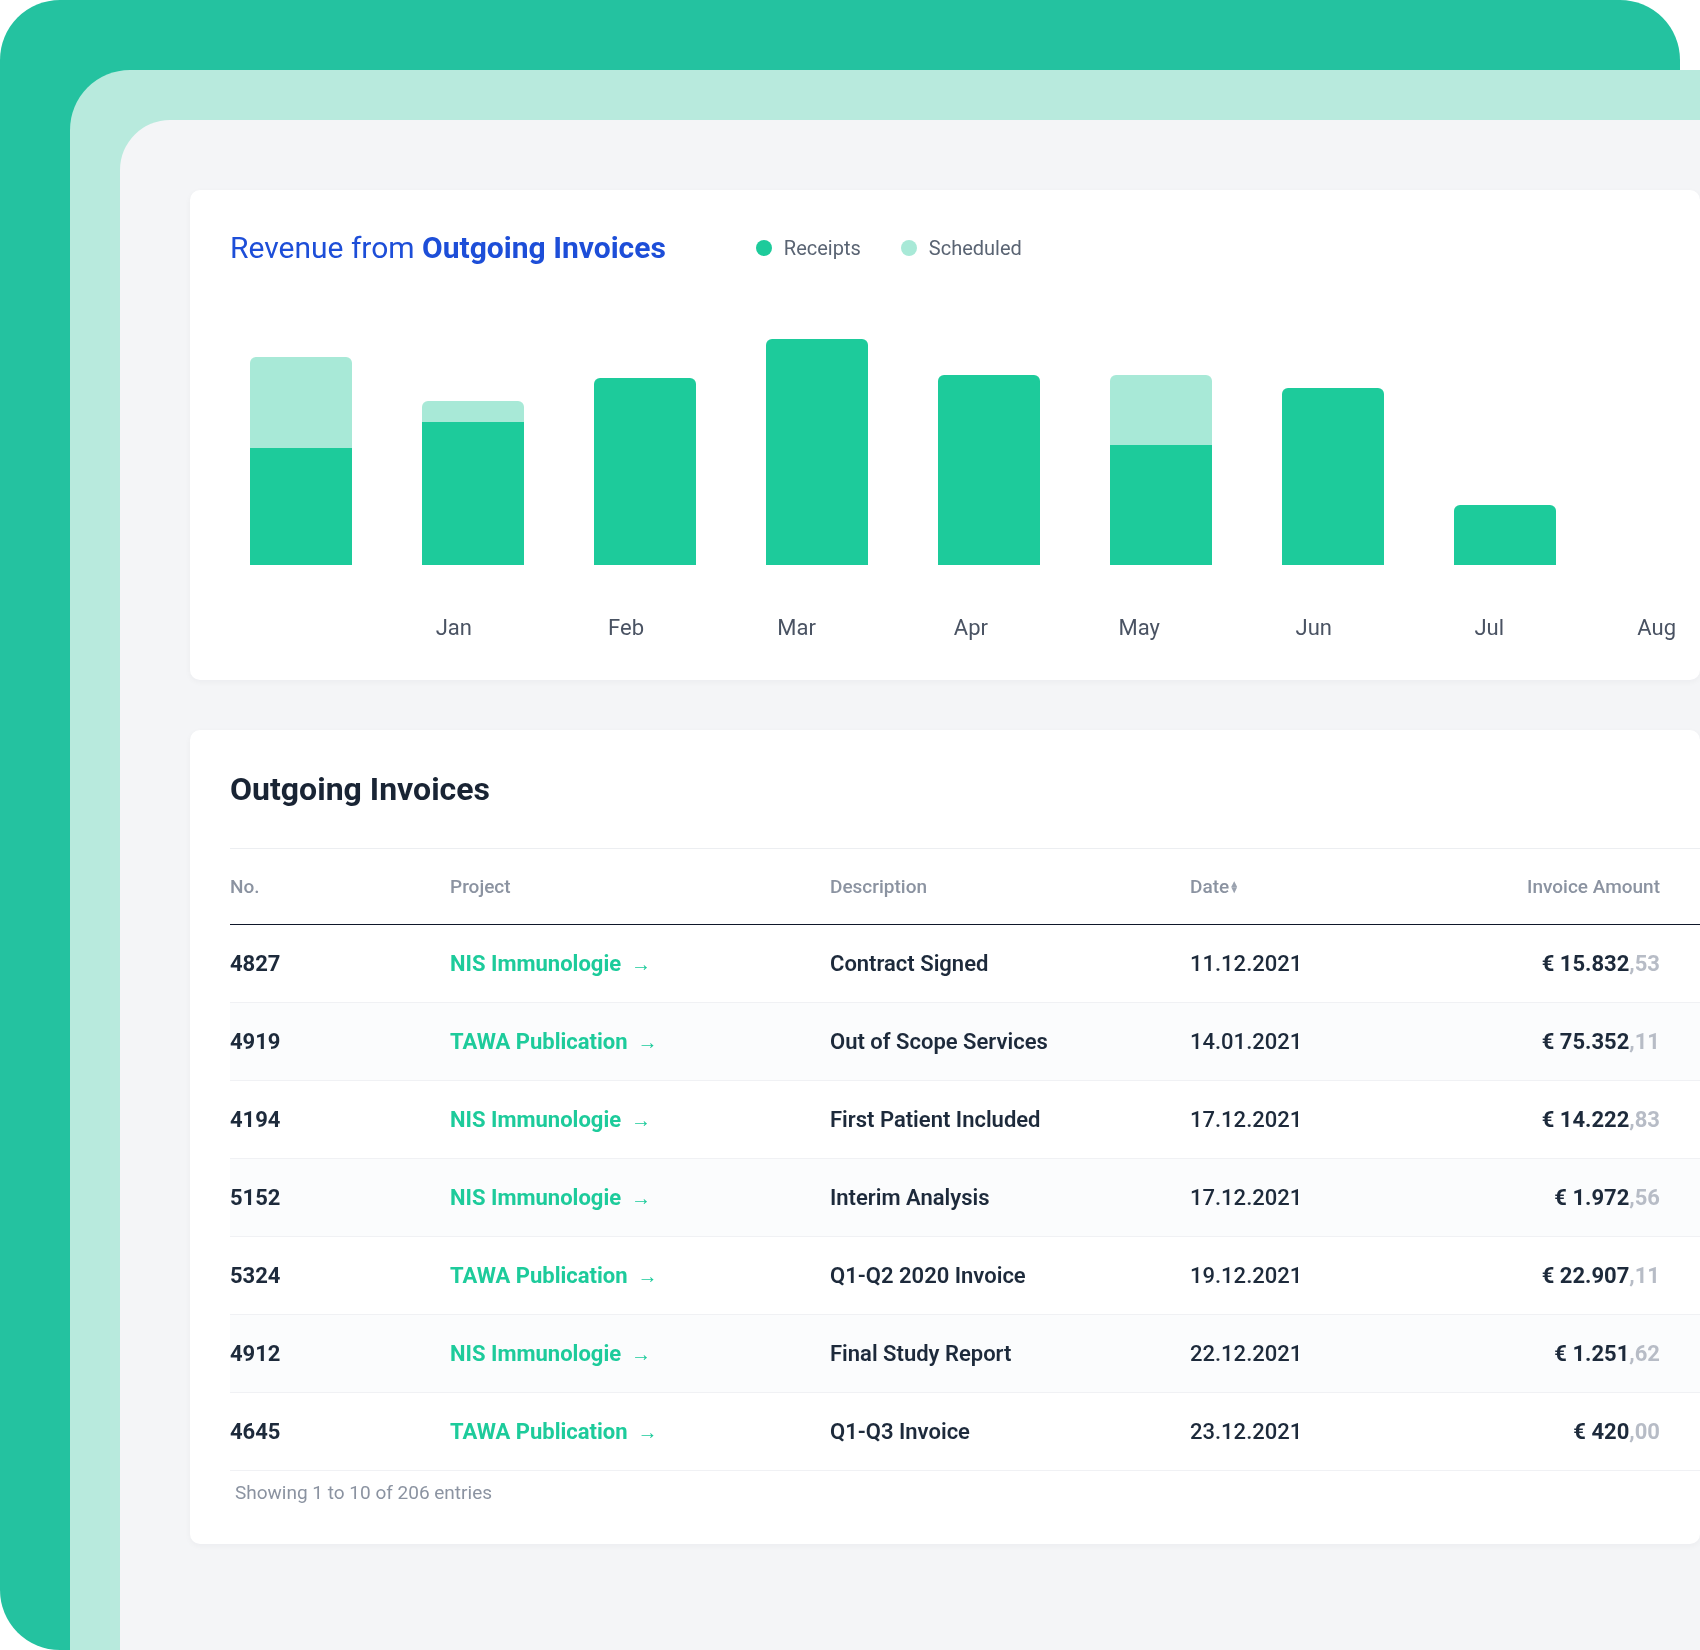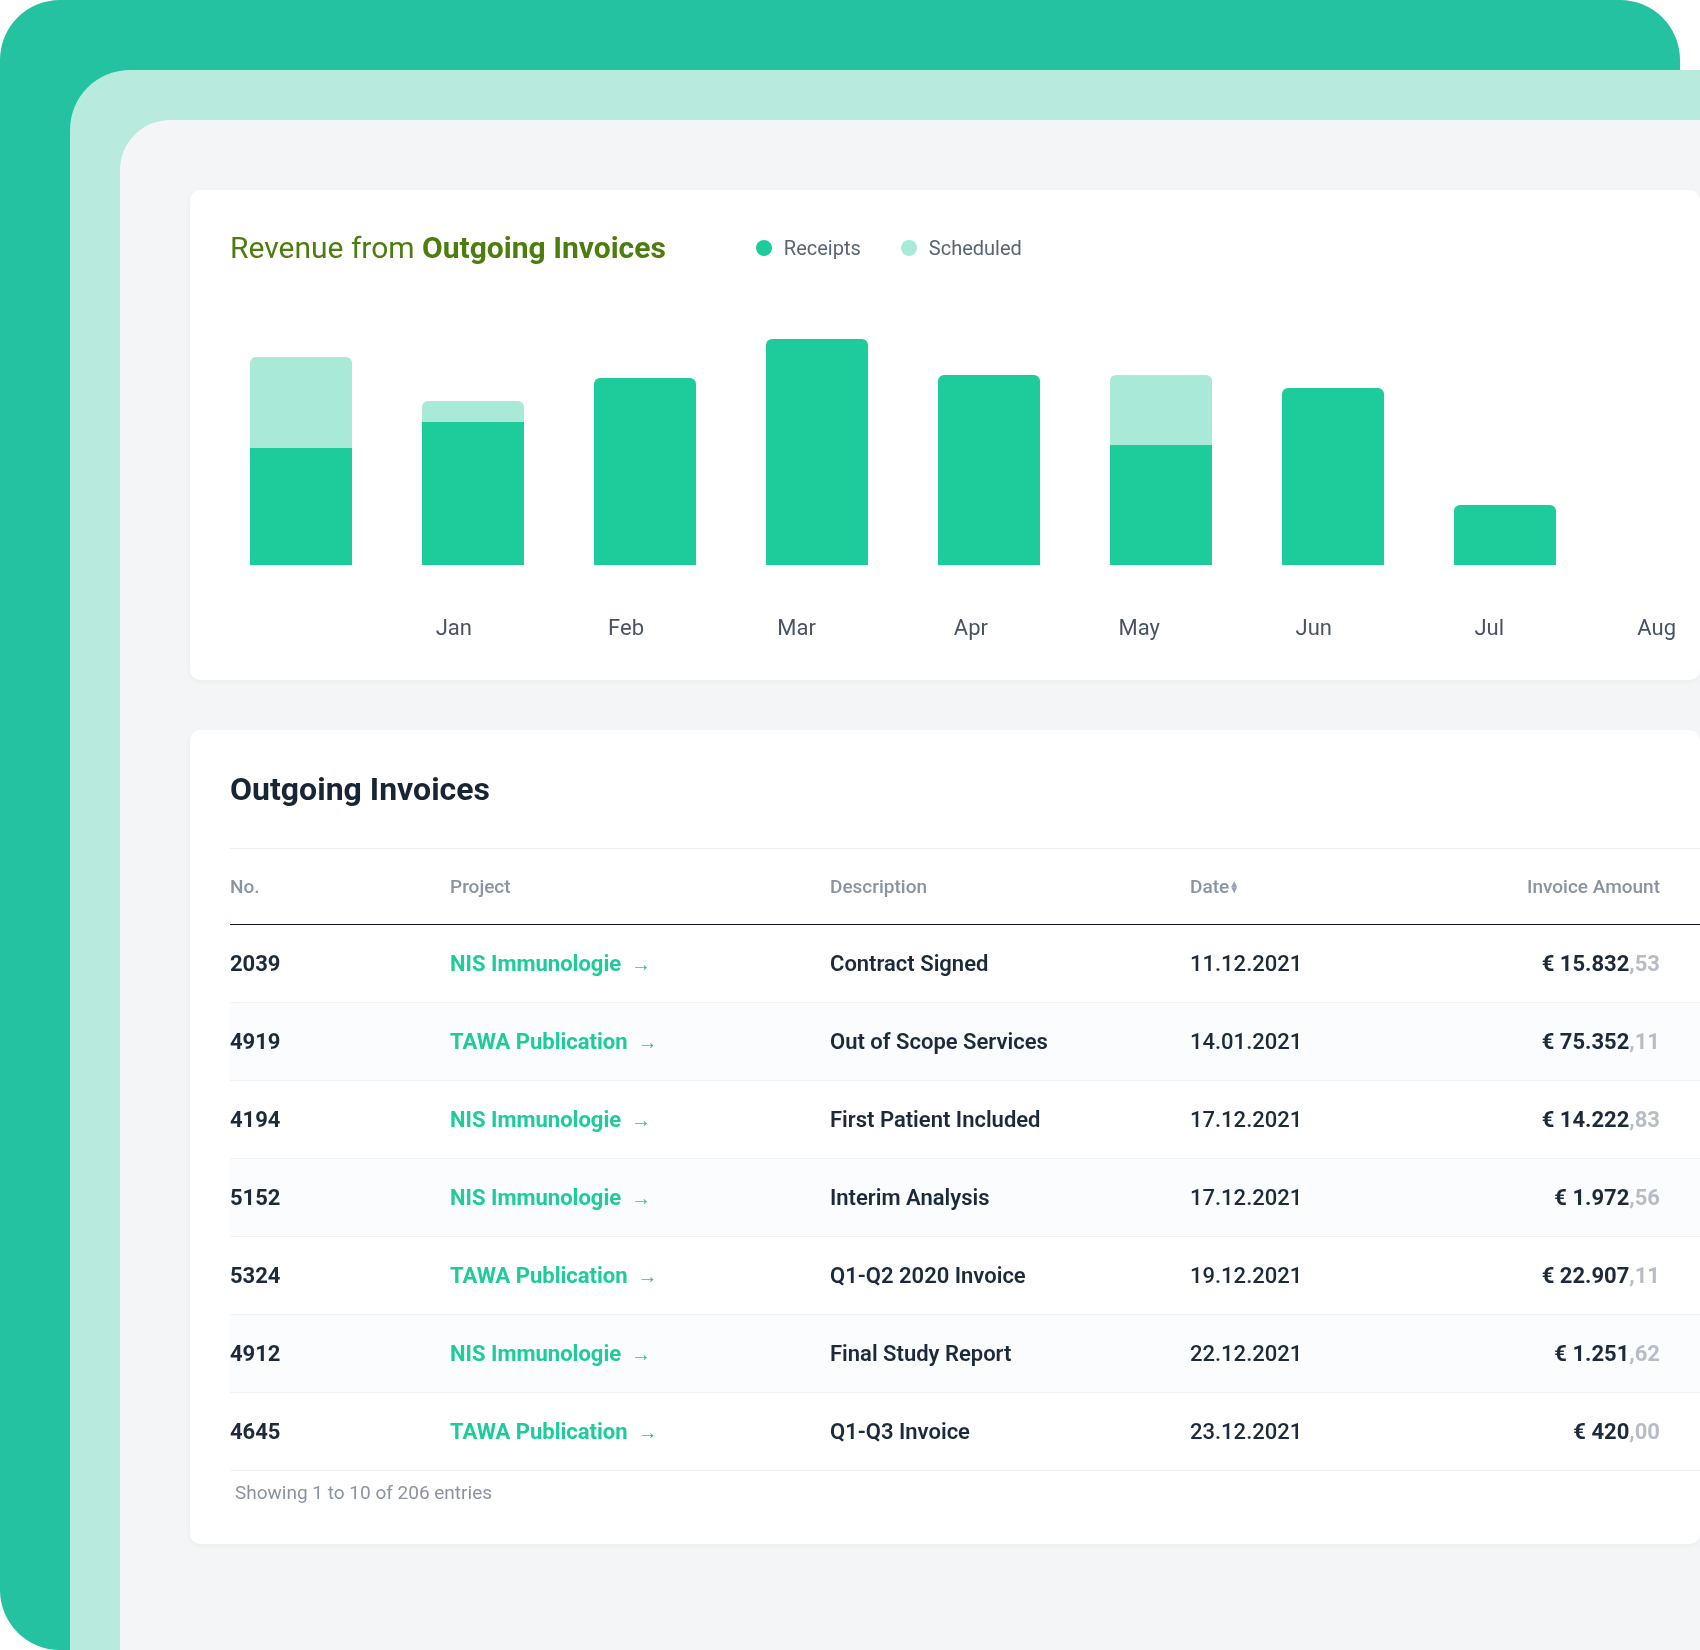--- a/index.html
+++ b/index.html
@@ -50,21 +50,21 @@
 
   
   .chart-header {
     display: flex;
     align-items: center;
     gap: 90px;
     margin-bottom: 40px;
   }
   .chart-title {
     font-size: 30px;
-    color: #4d7c0f;
+    color: #1d4ed8;
     font-weight: 400;
   }
   .chart-title b { font-weight: 700; }
   .legend {
     display: flex;
     gap: 40px;
     font-size: 20px;
     color: #5a6473;
   }
   .legend-item { display: flex; align-items: center; gap: 12px; }
@@ -245,21 +245,21 @@
         <div>Project</div>
         <div>Description</div>
         <div class="th-date">
           <span>Date</span>
           <span class="sort-icon">▲<br>▼</span>
         </div>
         <div class="th-amount">Invoice Amount</div>
       </div>
       <div id="tbody">
           <div class="trow">
-            <div class="td-no">2039</div>
+            <div class="td-no">4827</div>
             <div class="td-project"><a href="#">
                 <span>NIS Immunologie</span>
                 <span class="arrow-icon">→</span>
               </a></div>
             <div class="td-desc">Contract Signed</div>
             <div class="td-date">11.12.2021</div>
             <div class="td-amount"><span>€ 15.832</span><span class="cents">,53</span></div>
           </div>
           <div class="trow">
             <div class="td-no">4919</div>

